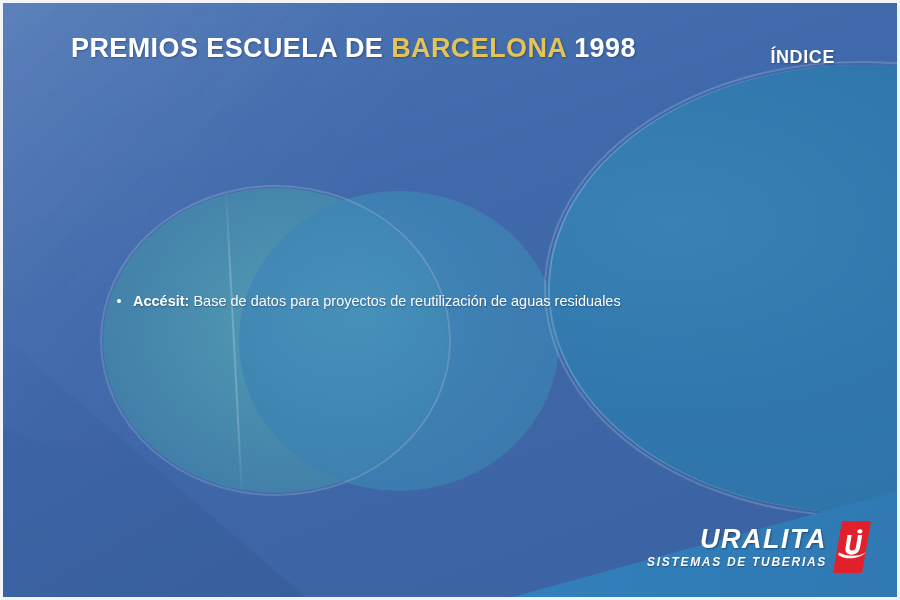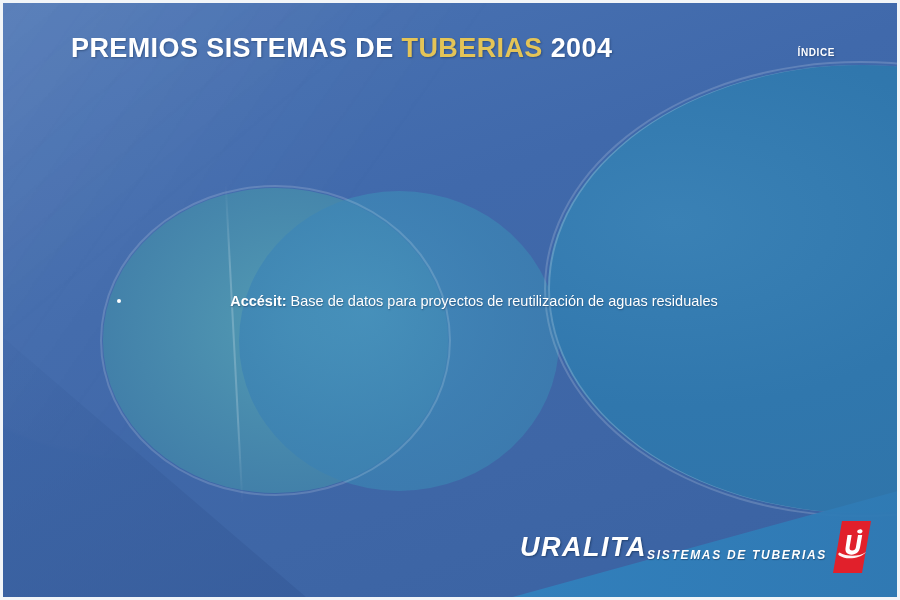--- a/index.html
+++ b/index.html
@@ -133,21 +133,21 @@
     letter-spacing: 0.4px;
     color: #ffffff;
     white-space: nowrap;
     text-shadow: 1px 1px 2px rgba(20,45,80,0.45);
   }
   .title .accent { color: #e4c457; }
 
   .index-link {
     position: absolute;
     right: 62px; top: 14px;
-    font-size: 10px;
+    font-size: 18px;
     font-weight: bold;
     letter-spacing: 0.6px;
     color: #ffffff;
     text-shadow: 1px 1px 2px rgba(20,45,80,0.45);
     cursor: pointer;
     white-space: nowrap;
   }
 
   
   .body-block {
@@ -155,21 +155,20 @@
     left: 112px; top: 288px;
     width: 700px;
   }
   .bullet-row {
     position: relative;
     padding-left: 18px;
     color: #ffffff;
     font-size: 14.5px;
     line-height: 21px;
     text-shadow: 0.5px 0.5px 1.5px rgba(20,45,80,0.5);
-    text-align: center;
   }
   .bullet-dot {
     position: absolute;
     left: 2px; top: 8px;
     width: 4px; height: 4px;
     border-radius: 50%;
     background: #ffffff;
   }
   .bullet-line { white-space: nowrap; }
   .lbl { font-weight: bold; }
@@ -179,21 +178,21 @@
   .logo {
     position: absolute;
     right: 26px; bottom: 24px;
     height: 52px;
     display: flex;
     align-items: center;
     gap: 6px;
   }
   .logo-words {
     display: flex;
-    flex-direction: row;
+    flex-direction: column;
     align-items: flex-end;
     line-height: 1;
   }
   .logo-name {
     font-size: 27px;
     font-weight: bold;
     font-style: italic;
     letter-spacing: 1.5px;
     color: #ffffff;
     text-shadow: 1px 1px 2px rgba(15,40,75,0.55);
@@ -224,21 +223,21 @@
   <div class="bg-layer bg-wedge"></div>
   <div class="bg-layer bg-circle-mid"></div>
   <div class="bg-layer bg-circle-mid2"></div>
   <div class="bg-layer bg-circle-mid-ring"></div>
   <div class="bg-layer bg-circle-right"></div>
   <div class="bg-layer bg-circle-right-ring"></div>
   <div class="bg-layer bg-lowerright"></div>
   <div class="bg-layer bg-hair-a"></div>
 
   <div class="header">
-    <h1 class="title"><span>PREMIOS SISTEMAS DE </span><span class="accent">TUBERIAS</span><span> 2004</span></h1>
+    <h1 class="title"><span>PREMIOS ESCUELA DE </span><span class="accent">BARCELONA</span><span> 1998</span></h1>
 
     <div class="index-link">ÍNDICE</div>
   </div>
 
   <div class="body-block">
     <div class="bullet-row">
       <span class="bullet-dot"></span>
       <div class="bullet-line"><span class="lbl">Accésit:</span><span class="val"> </span><span class="val">Base de datos para proyectos de reutilización de aguas residuales</span></div>
     </div>
   </div>

